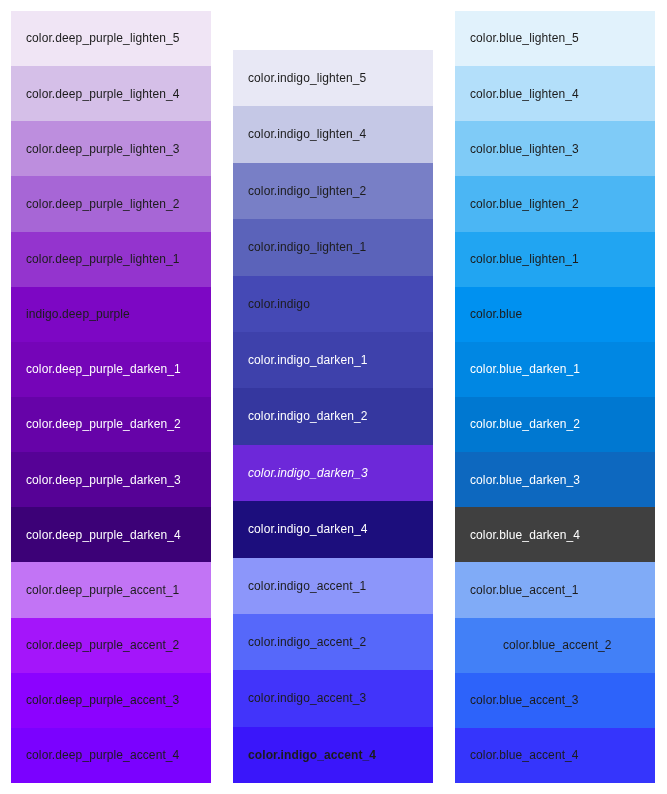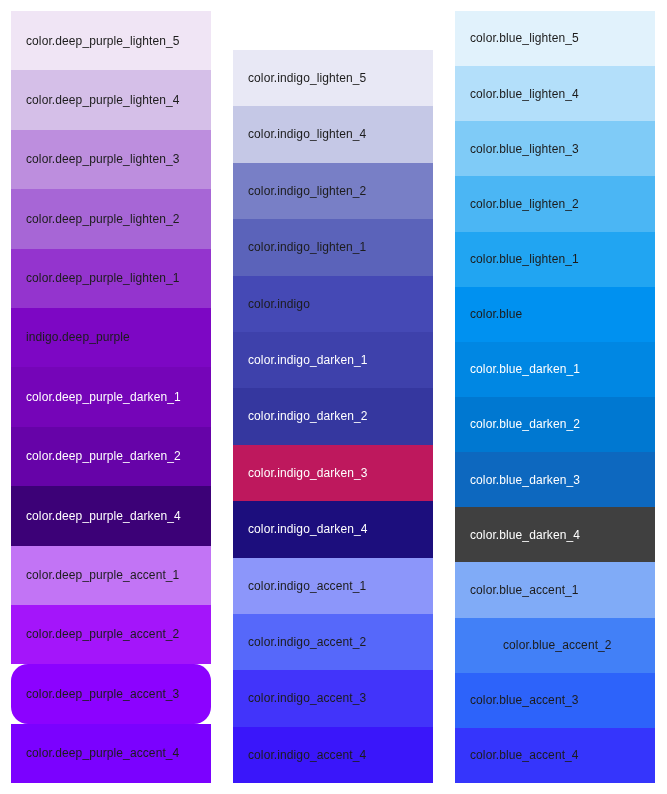--- a/index.html
+++ b/index.html
@@ -69,30 +69,33 @@
       </div>
       <div class="swatch text-dark" style="background-color: rgb(125, 7, 196);">
         <span class="swatch-label">indigo.deep_purple</span>
       </div>
       <div class="swatch text-light" style="background-color: rgb(117, 5, 184);">
         <span class="swatch-label">color.deep_purple_darken_1</span>
       </div>
       <div class="swatch text-light" style="background-color: rgb(102, 3, 168);">
         <span class="swatch-label">color.deep_purple_darken_2</span>
       </div>
+      <div class="swatch text-light" style="background-color: rgb(86, 2, 150);">
+        <span class="swatch-label">color.deep_purple_darken_3</span>
+      </div>
       <div class="swatch text-light" style="background-color: rgb(60, 1, 119);">
         <span class="swatch-label">color.deep_purple_darken_4</span>
       </div>
       <div class="swatch text-dark" style="background-color: rgb(194, 116, 245);">
         <span class="swatch-label">color.deep_purple_accent_1</span>
       </div>
       <div class="swatch text-dark" style="background-color: rgb(164, 21, 250);">
         <span class="swatch-label">color.deep_purple_accent_2</span>
       </div>
-      <div class="swatch text-dark" style="background-color: rgb(140, 2, 255); border-radius: 17px;">
+      <div class="swatch text-dark" style="background-color: rgb(140, 2, 255);">
         <span class="swatch-label">color.deep_purple_accent_3</span>
       </div>
       <div class="swatch text-dark" style="background-color: rgb(123, 1, 255);">
         <span class="swatch-label">color.deep_purple_accent_4</span>
       </div>
     </div>
     <div class="palette-column">
       <div class="swatch text-dark" style="background-color: rgb(232, 232, 245); margin-top: 39px;">
         <span class="swatch-label">color.indigo_lighten_5</span>
       </div>
@@ -107,36 +110,36 @@
       </div>
       <div class="swatch text-dark" style="background-color: rgb(69, 73, 181);">
         <span class="swatch-label">color.indigo</span>
       </div>
       <div class="swatch text-light" style="background-color: rgb(62, 65, 171);">
         <span class="swatch-label">color.indigo_darken_1</span>
       </div>
       <div class="swatch text-light" style="background-color: rgb(53, 55, 159);">
         <span class="swatch-label">color.indigo_darken_2</span>
       </div>
-      <div class="swatch text-light" style="background-color: #be185d;">
+      <div class="swatch text-light" style="background-color: #6d28d9; font-style: italic;">
         <span class="swatch-label">color.indigo_darken_3</span>
       </div>
       <div class="swatch text-light" style="background-color: rgb(28, 14, 125);">
         <span class="swatch-label">color.indigo_darken_4</span>
       </div>
       <div class="swatch text-dark" style="background-color: rgb(140, 150, 250);">
         <span class="swatch-label">color.indigo_accent_1</span>
       </div>
       <div class="swatch text-dark" style="background-color: rgb(86, 104, 250);">
         <span class="swatch-label">color.indigo_accent_2</span>
       </div>
       <div class="swatch text-dark" style="background-color: rgb(66, 52, 250);">
         <span class="swatch-label">color.indigo_accent_3</span>
       </div>
-      <div class="swatch text-dark" style="background-color: rgb(58, 22, 250);">
+      <div class="swatch text-dark" style="background-color: rgb(58, 22, 250); font-weight: bold;">
         <span class="swatch-label">color.indigo_accent_4</span>
       </div>
     </div>
     <div class="palette-column">
       <div class="swatch text-dark" style="background-color: rgb(225, 242, 252);">
         <span class="swatch-label">color.blue_lighten_5</span>
       </div>
       <div class="swatch text-dark" style="background-color: rgb(179, 223, 250);">
         <span class="swatch-label">color.blue_lighten_4</span>
       </div>

